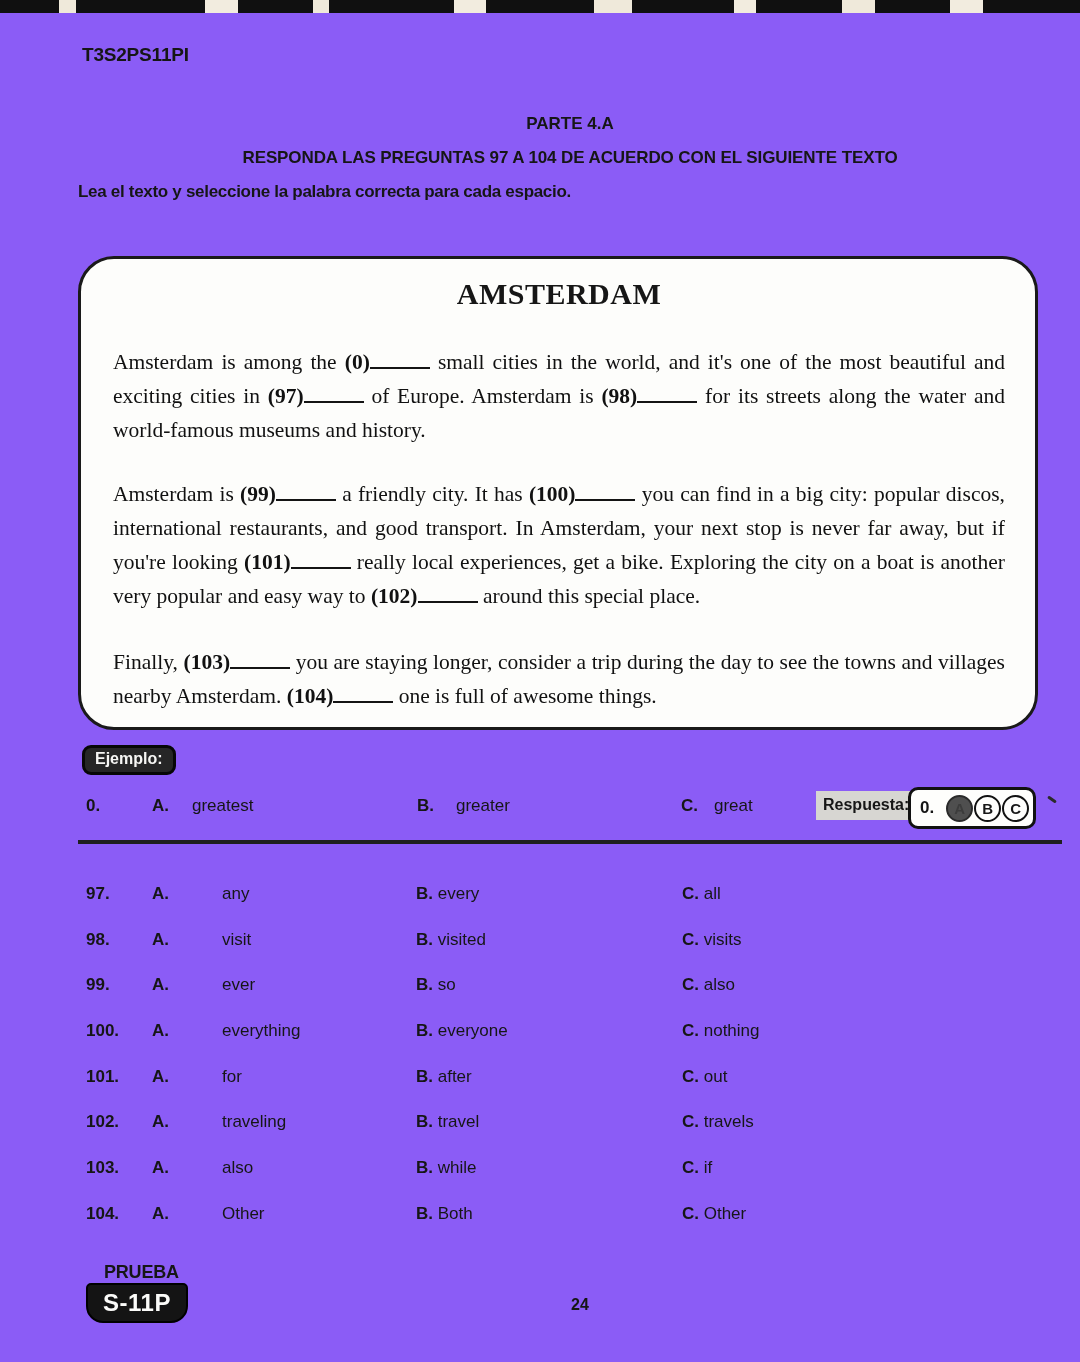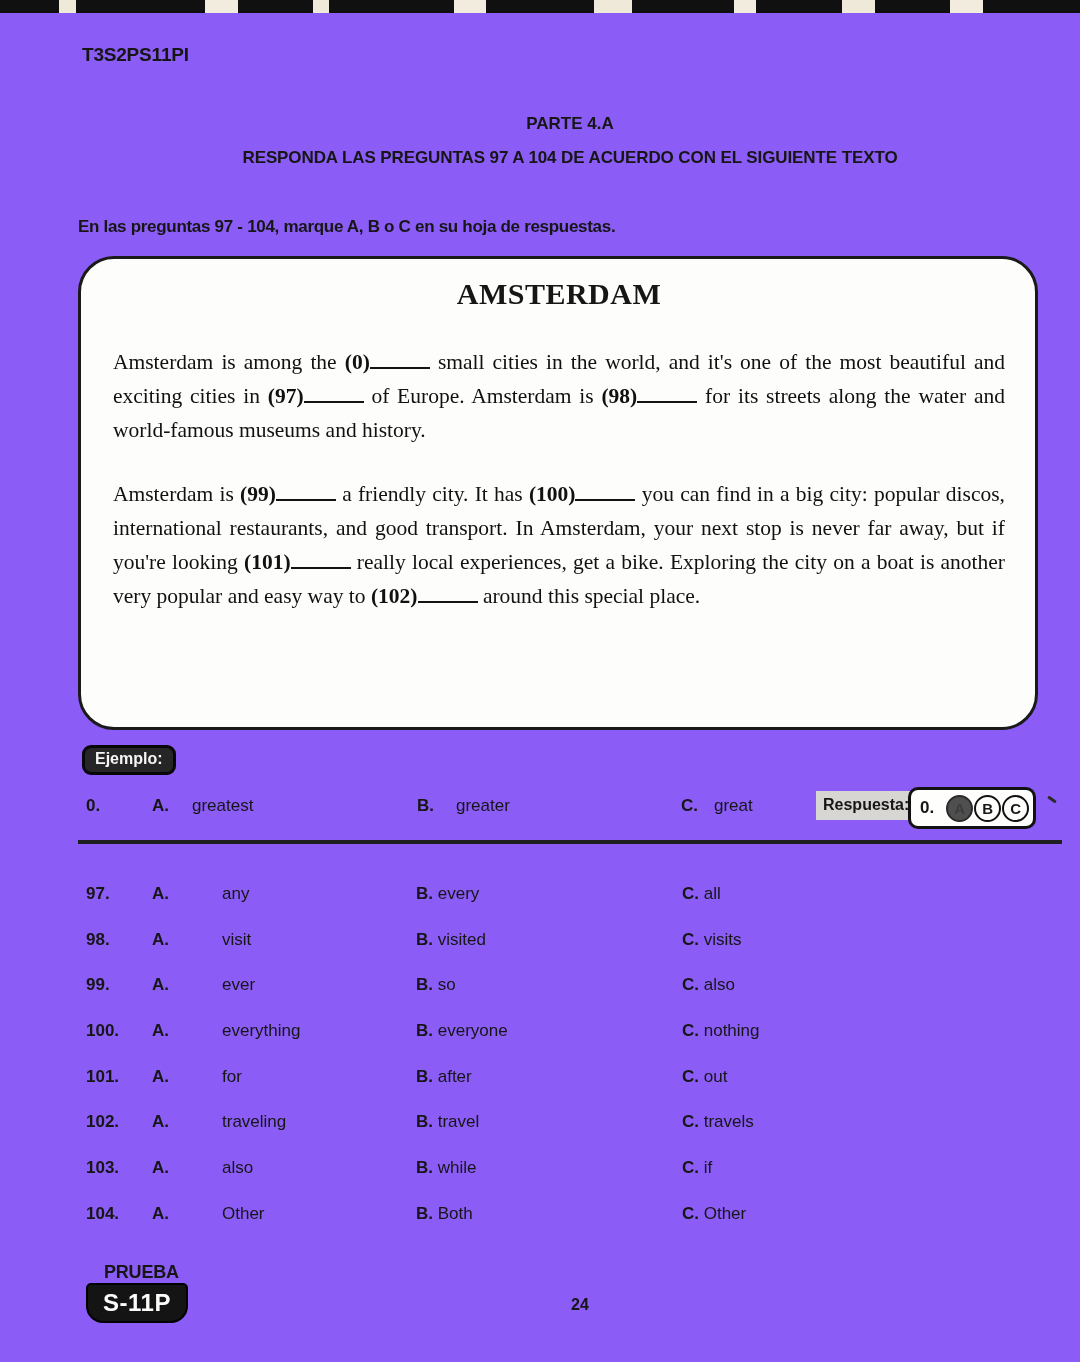--- a/index.html
+++ b/index.html
@@ -157,27 +157,28 @@
 <div class="page">
 
   <div class="scan-bar"></div>
 
   <div class="code">T3S2PS11PI</div>
 
   <div class="part-title">PARTE 4.A</div>
 
   <div class="main-instruction">RESPONDA LAS PREGUNTAS 97 A 104 DE ACUERDO CON EL SIGUIENTE TEXTO</div>
 
-
-  <div class="instr-2">En las preguntas <b>97 - 104</b>, marque <b>A, B o C</b> en su hoja de respuestas.</div>
+  <div class="instr-1">Lea el texto y seleccione la palabra correcta para cada espacio.</div>
+
 
   <div class="reading-box">
     <div class="reading-title">AMSTERDAM</div>
     <p class="reading-p p1">Amsterdam is among the <b>(0)</b><span class="blank"></span> small cities in the world, and it's one of the most beautiful and exciting cities in <b>(97)</b><span class="blank"></span> of Europe. Amsterdam is <b>(98)</b><span class="blank"></span> for its streets along the water and world-famous museums and history.</p>
     <p class="reading-p p2">Amsterdam is <b>(99)</b><span class="blank"></span> a friendly city. It has <b>(100)</b><span class="blank"></span> you can find in a big city: popular discos, international restaurants, and good transport. In Amsterdam, your next stop is never far away, but if you're looking <b>(101)</b><span class="blank"></span> really local experiences, get a bike. Exploring the city on a boat is another very popular and easy way to <b>(102)</b><span class="blank"></span> around this special place.</p>
+    <p class="reading-p p3">Finally, <b>(103)</b><span class="blank"></span> you are staying longer, consider a trip during the day to see the towns and villages nearby Amsterdam. <b>(104)</b><span class="blank"></span> one is full of awesome things.</p>
   </div>
 
   <div class="ejemplo-badge">Ejemplo:</div>
 
   <div class="example-row">
     <span class="ex-num">0.</span>
     <span class="ex-a-letter">A.</span>
     <span class="ex-a-word">greatest</span>
     <span class="ex-b-letter">B.</span>
     <span class="ex-b-word">greater</span>

